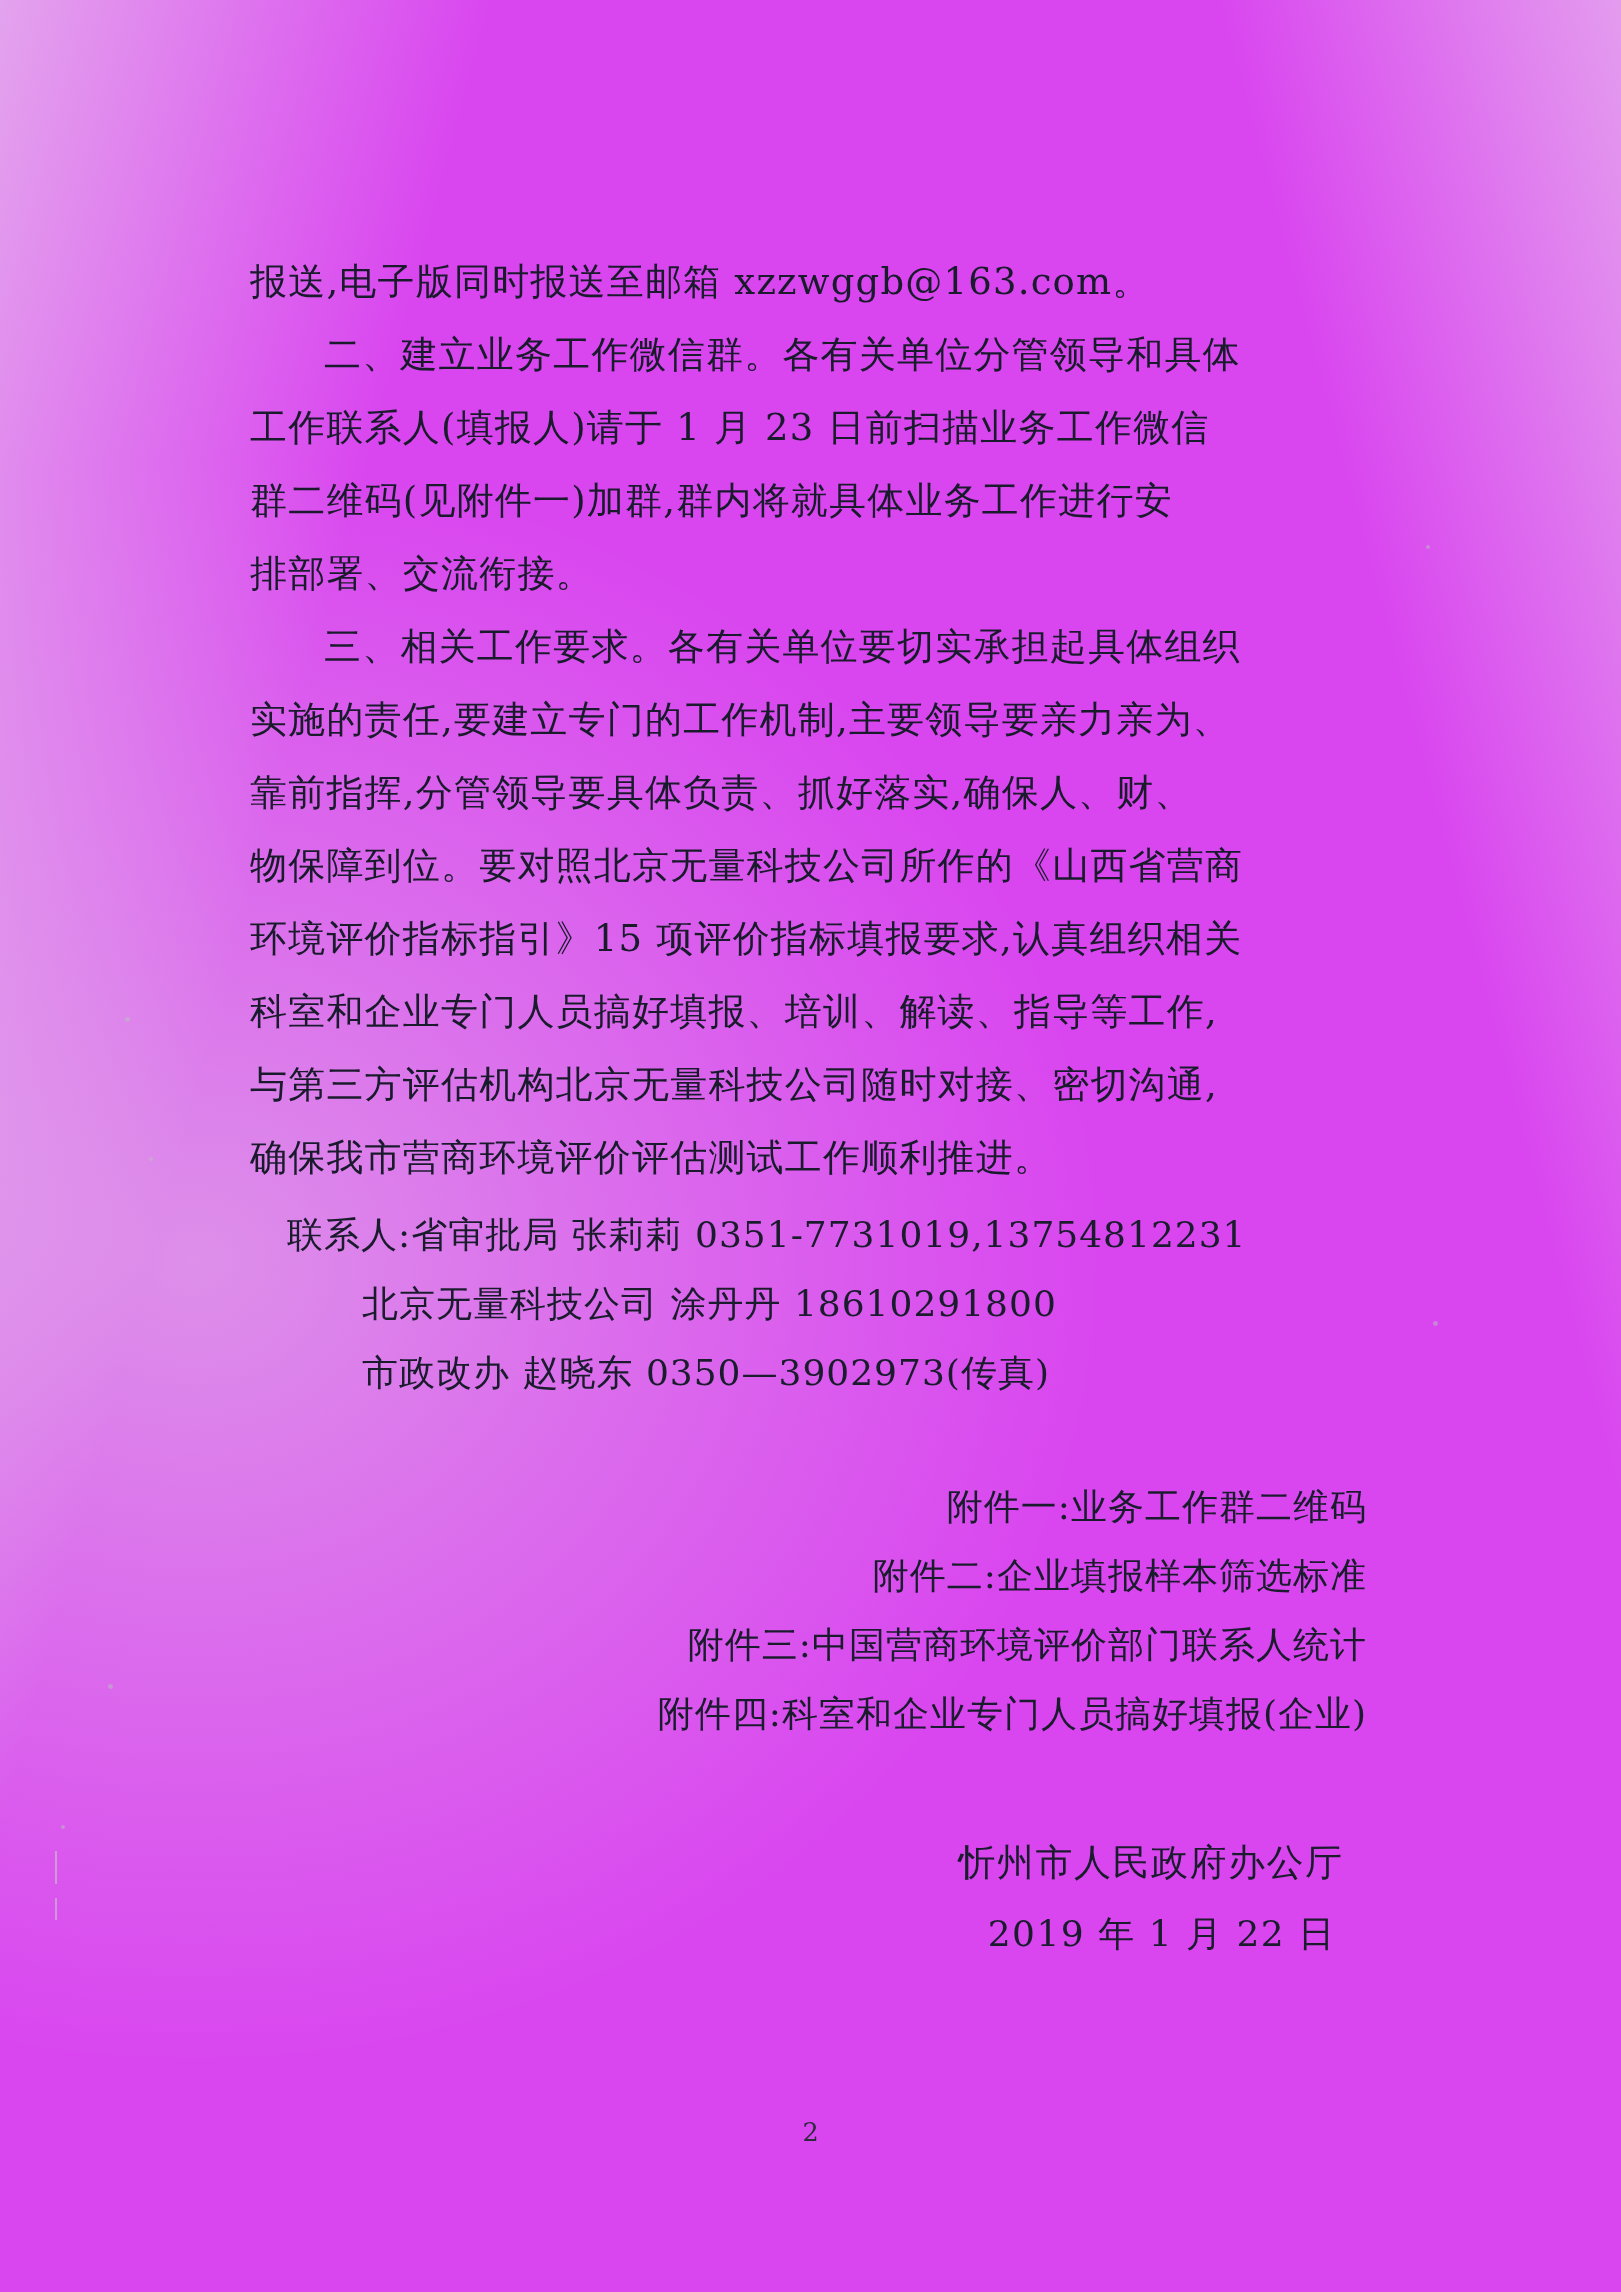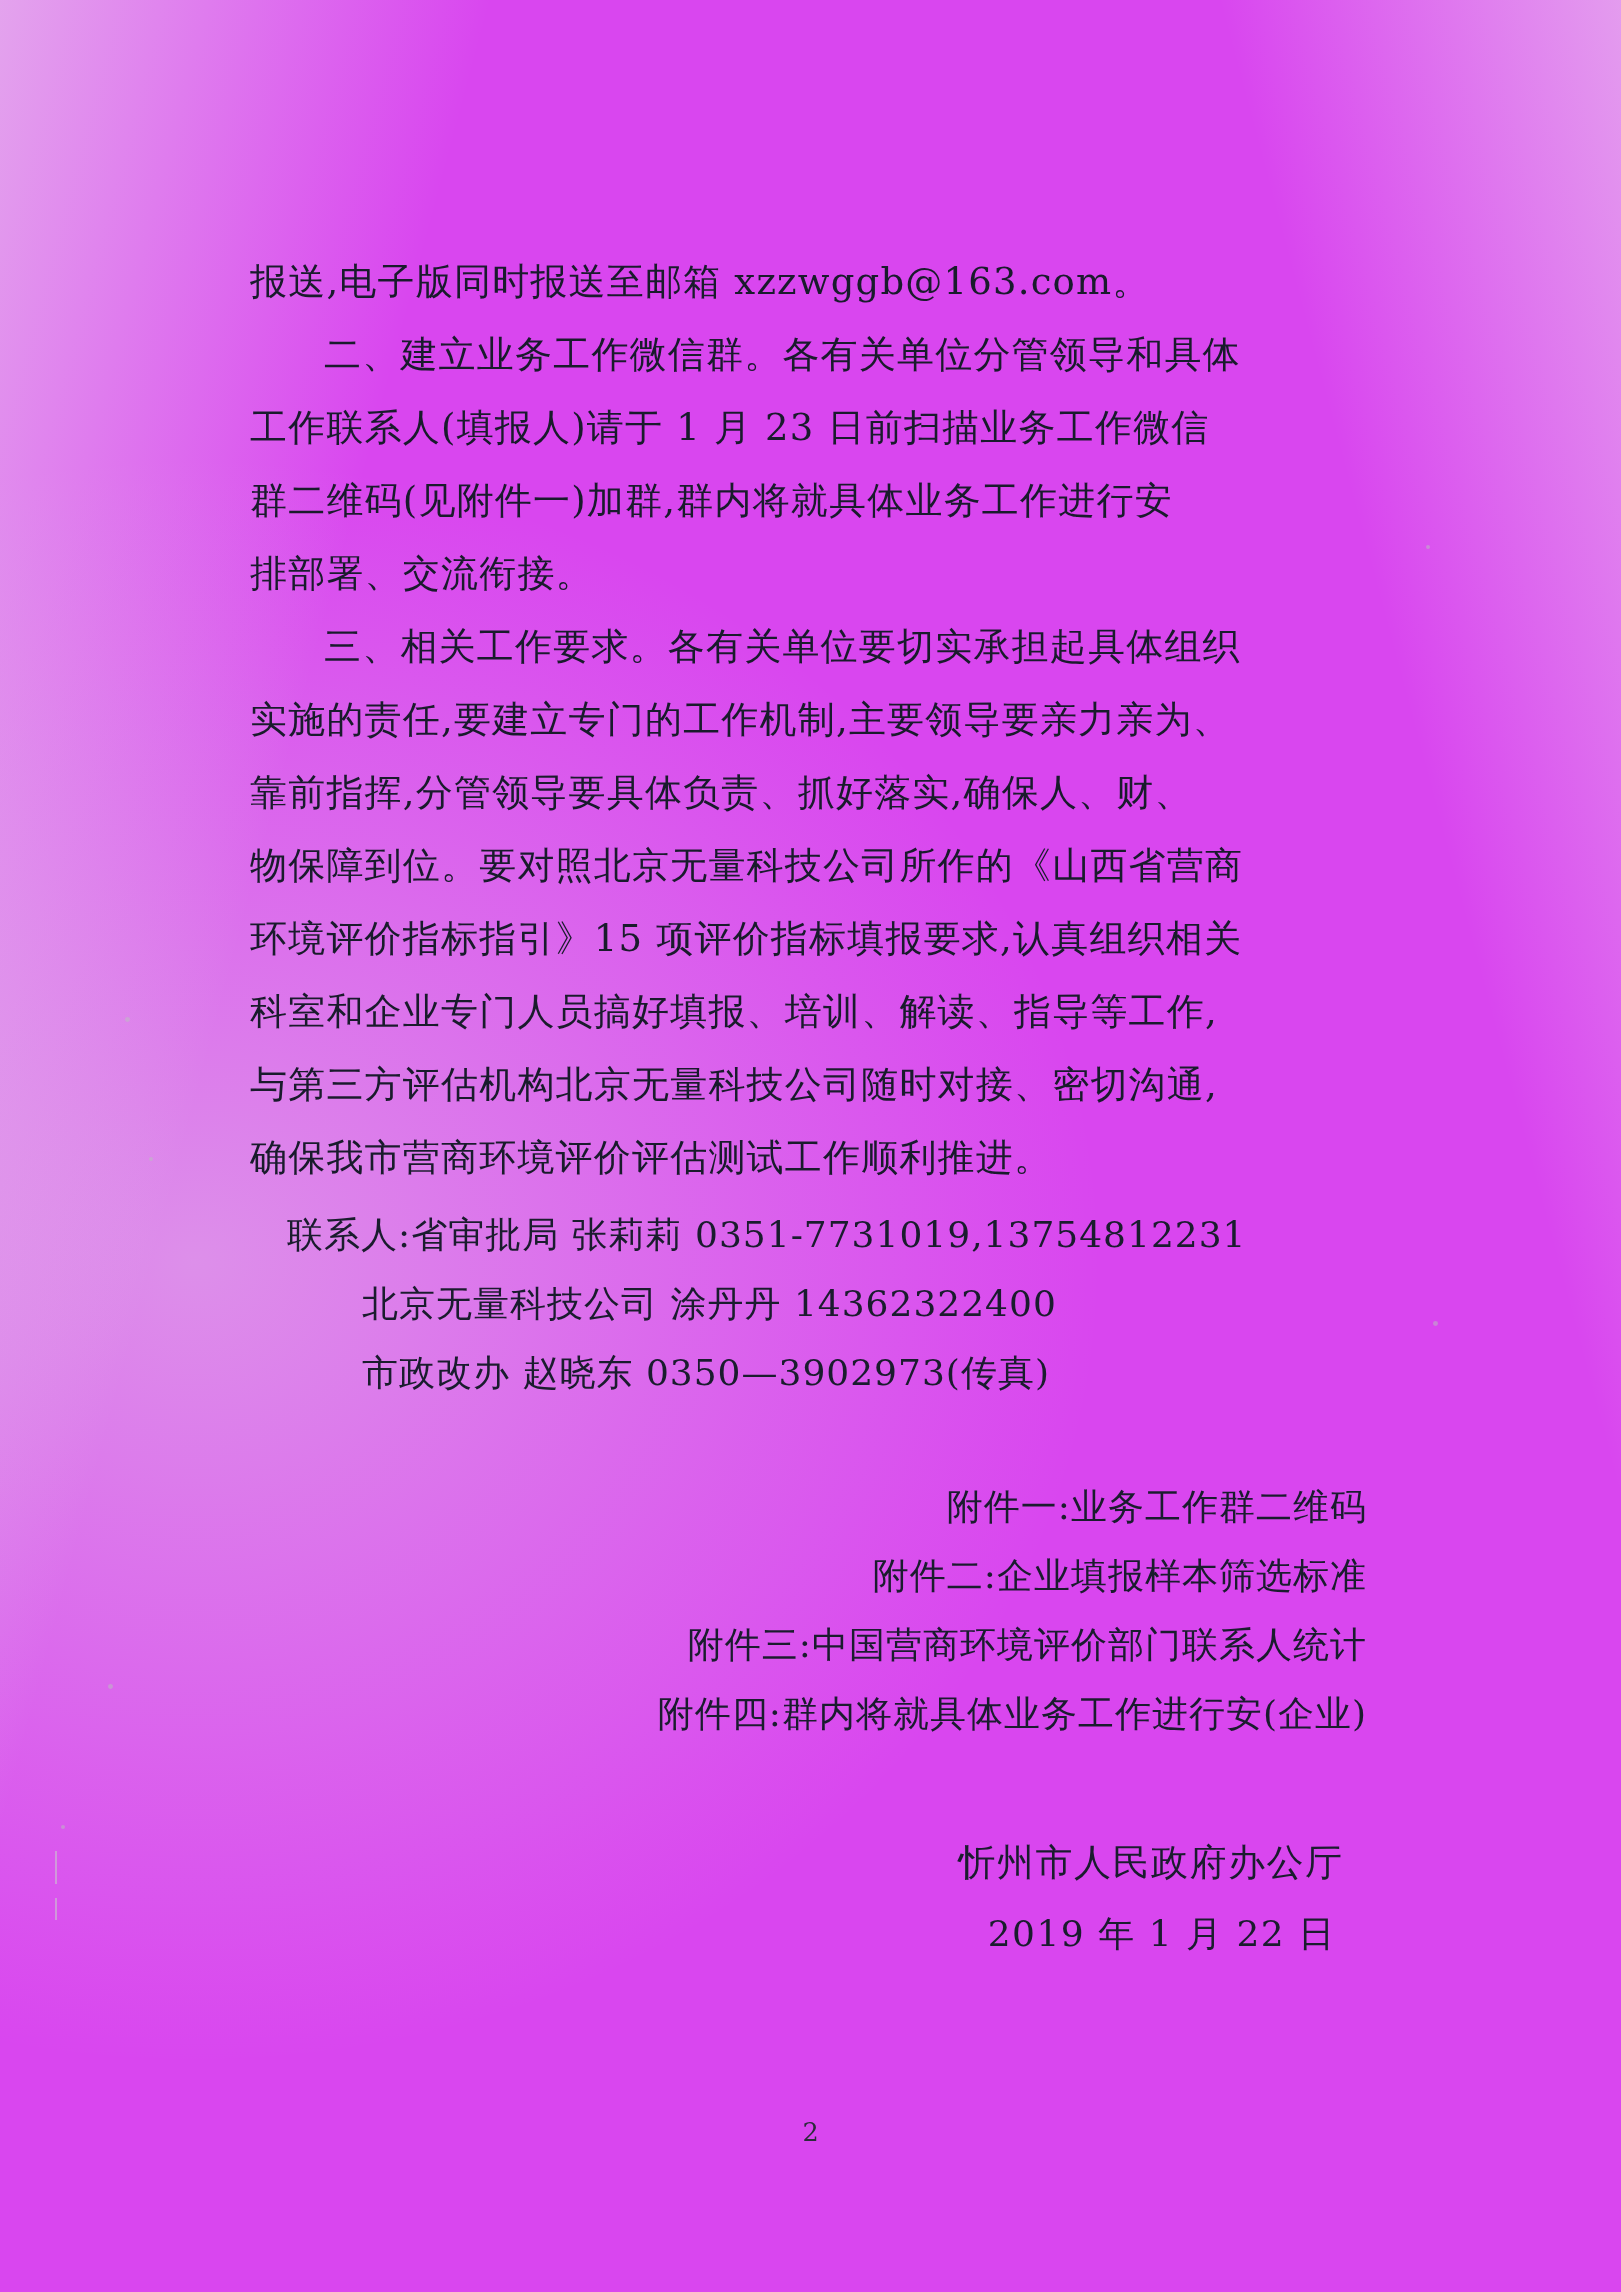--- a/index.html
+++ b/index.html
@@ -129,29 +129,29 @@
     <div class="line">实施的责任,要建立专门的工作机制,主要领导要亲力亲为、</div>
     <div class="line">靠前指挥,分管领导要具体负责、抓好落实,确保人、财、</div>
     <div class="line">物保障到位。要对照北京无量科技公司所作的《山西省营商</div>
     <div class="line">环境评价指标指引》15 项评价指标填报要求,认真组织相关</div>
     <div class="line">科室和企业专门人员搞好填报、培训、解读、指导等工作,</div>
     <div class="line">与第三方评估机构北京无量科技公司随时对接、密切沟通,</div>
     <div class="line">确保我市营商环境评价评估测试工作顺利推进。</div>
 
     <div class="contact-block">
       <div class="contact-line first">联系人:省审批局 张莉莉 0351-7731019,13754812231</div>
-      <div class="contact-line sub">北京无量科技公司 涂丹丹 14362322400</div>
+      <div class="contact-line sub">北京无量科技公司 涂丹丹 18610291800</div>
       <div class="contact-line sub">市政改办 赵晓东 0350—3902973(传真)</div>
     </div>
 
     <div class="attach-block">
       <div class="attach-line">附件一:业务工作群二维码</div>
       <div class="attach-line">附件二:企业填报样本筛选标准</div>
       <div class="attach-line">附件三:中国营商环境评价部门联系人统计</div>
-      <div class="attach-line">附件四:群内将就具体业务工作进行安(企业)</div>
+      <div class="attach-line">附件四:科室和企业专门人员搞好填报(企业)</div>
     </div>
 
     <div class="signoff">
       <div class="org">忻州市人民政府办公厅</div>
       <div class="date">2019 年 1 月 22 日</div>
     </div>
 
   </div>
 
   <div class="page-number">2</div>

